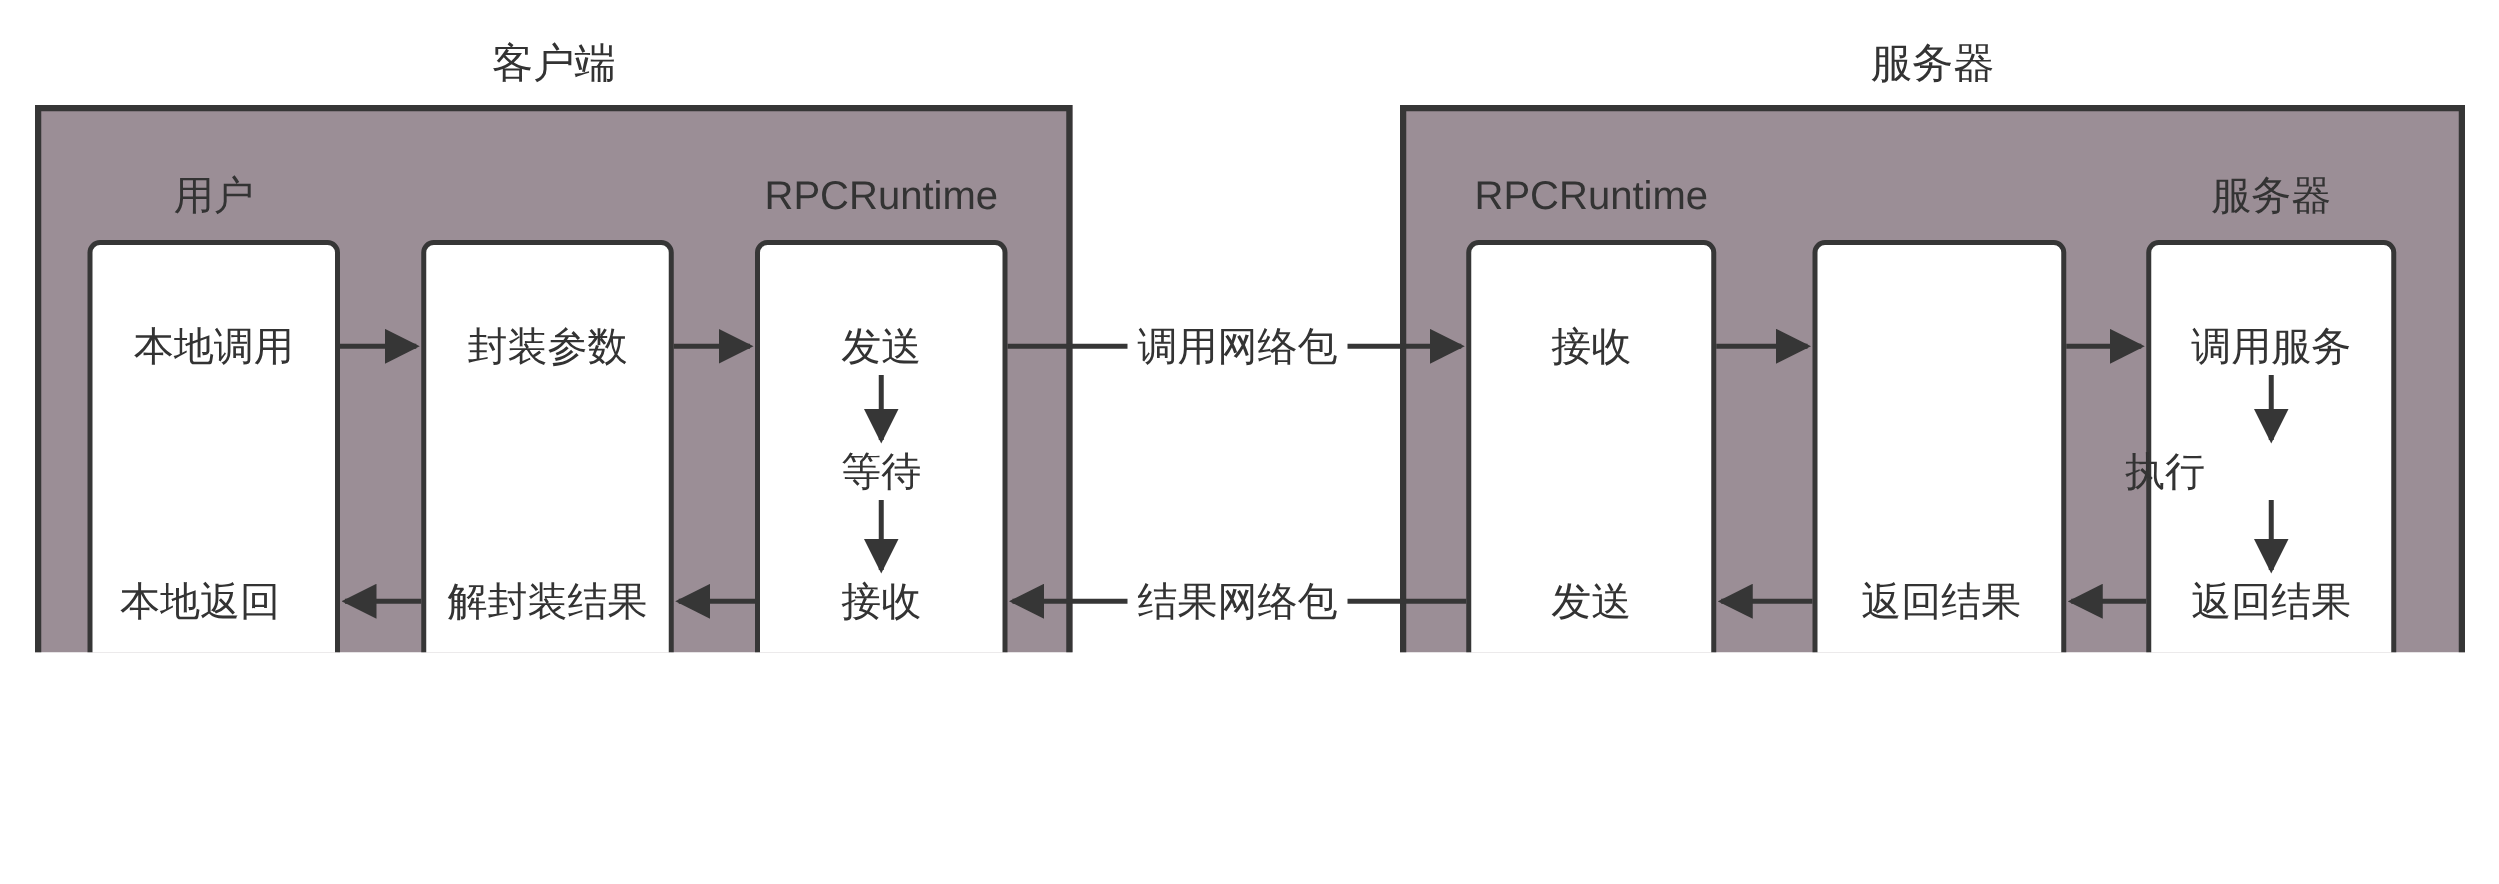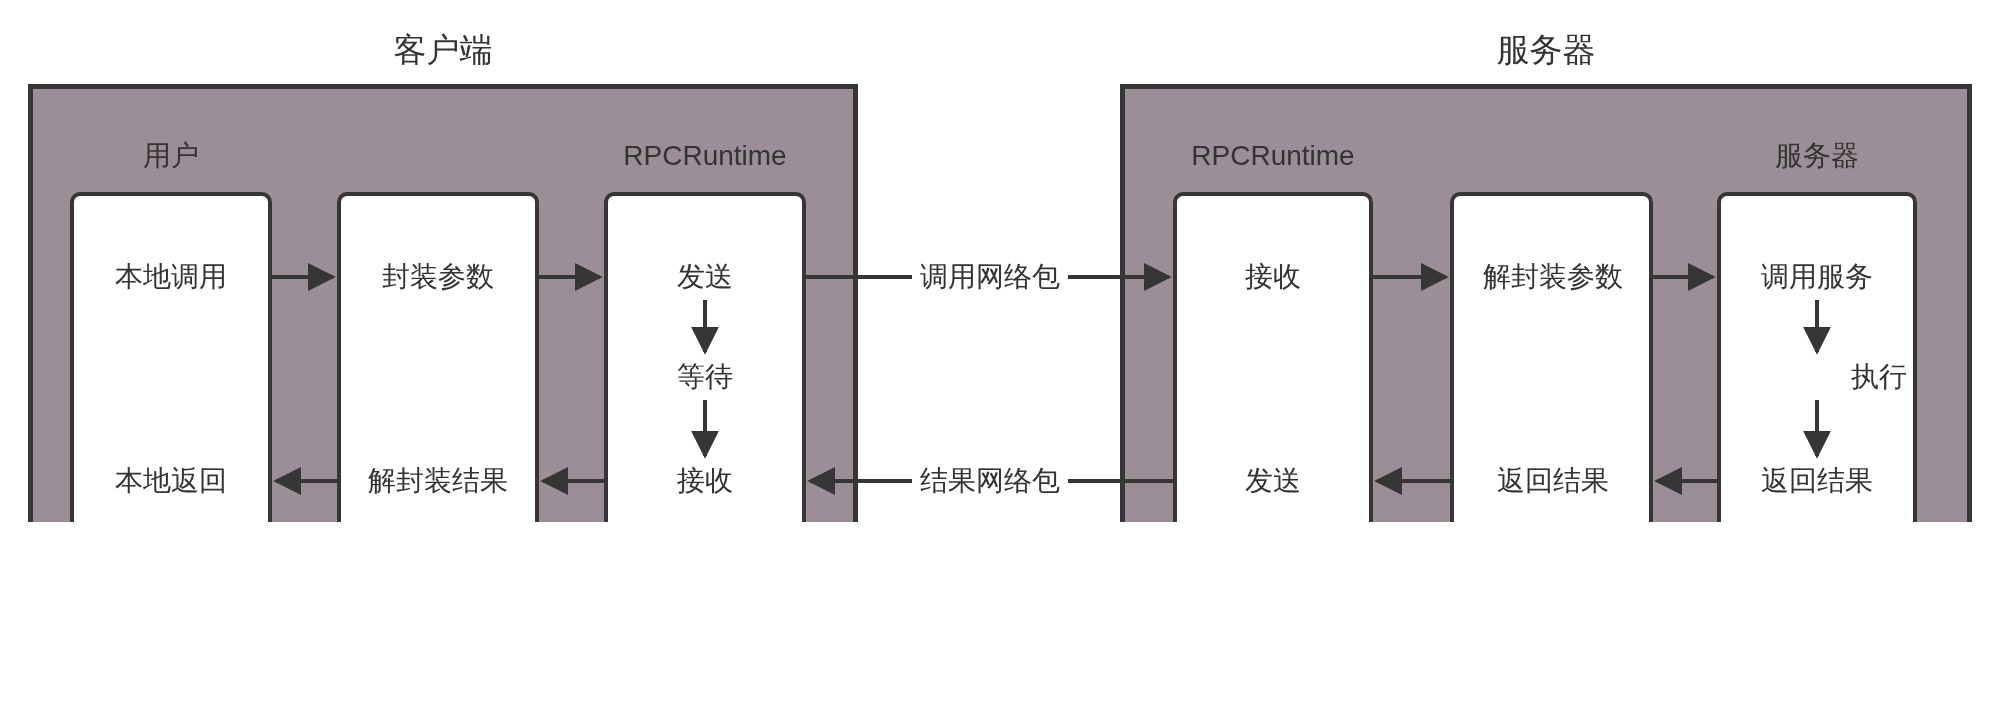--- a/index.html
+++ b/index.html
@@ -17,21 +17,21 @@
   .group{
     position:absolute;background:var(--group-fill);
     border:5px solid var(--stroke);box-sizing:border-box;z-index:0;
   }
   .wbox{
     position:absolute;background:var(--box-fill);
     border:4px solid var(--stroke);border-radius:10px;box-sizing:border-box;z-index:1;
   }
   .txt{
     position:absolute;transform:translate(-50%,-50%);
-    font-size:28px;line-height:1.2;color:var(--text);white-space:nowrap;z-index:3;
+    font-size:32px;line-height:1.2;color:var(--text);white-space:nowrap;z-index:3;
   }
   .group-title{font-size:33px;}
   .link-label{
     background:var(--page-bg);padding:2px 8px;z-index:3;
   }
   svg.arrows{position:absolute;left:0;top:0;z-index:2;}
   svg.arrows line{stroke:var(--stroke);stroke-width:4;}
 </style>
 </head>
 <body>
@@ -82,31 +82,30 @@
     <line x1="337" y1="481" x2="276" y2="481" marker-end="url(#ah)"></line>
   </svg>
 
   <div class="txt" style="left:171px;top:156px">用户</div>
   <div class="txt" style="left:705px;top:156px">RPCRuntime</div>
 
   <div class="txt" style="left:1273px;top:156px">RPCRuntime</div>
   <div class="txt" style="left:1817px;top:156px">服务器</div>
 
   <div class="txt" style="left:171px;top:277px">本地调用</div>
-  <div class="txt" style="left:171px;top:481px">本地返回</div>
+  <div class="txt" style="left:160px;top:481px">本地返回</div>
   <div class="txt" style="left:438px;top:277px">封装参数</div>
   <div class="txt" style="left:438px;top:481px">解封装结果</div>
   <div class="txt" style="left:705px;top:277px">发送</div>
   <div class="txt" style="left:705px;top:377px">等待</div>
   <div class="txt" style="left:705px;top:481px">接收</div>
 
   <div class="txt" style="left:1273px;top:277px">接收</div>
   <div class="txt" style="left:1273px;top:481px">发送</div>
-  <div class="txt" style="left:1553px;top:277px">解封装参数</div>
   <div class="txt" style="left:1553px;top:481px">返回结果</div>
   <div class="txt" style="left:1817px;top:277px">调用服务</div>
-  <div class="txt" style="left:1879px;top:377px">执行</div>
+  <div class="txt" style="left:1732px;top:377px">执行</div>
   <div class="txt" style="left:1817px;top:481px">返回结果</div>
 
   <div class="txt link-label" style="left:990px;top:277px">调用网络包</div>
   <div class="txt link-label" style="left:990px;top:481px">结果网络包</div>
 
 </div>
 
 </body></html>

